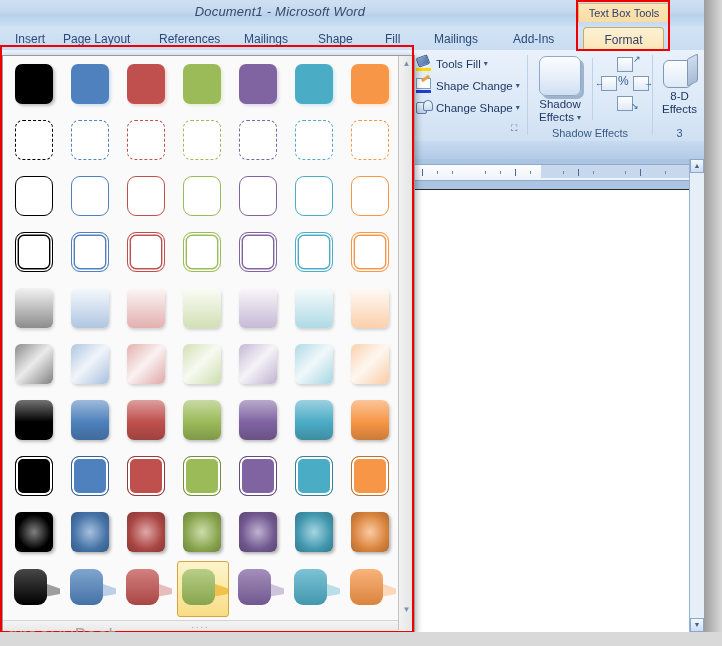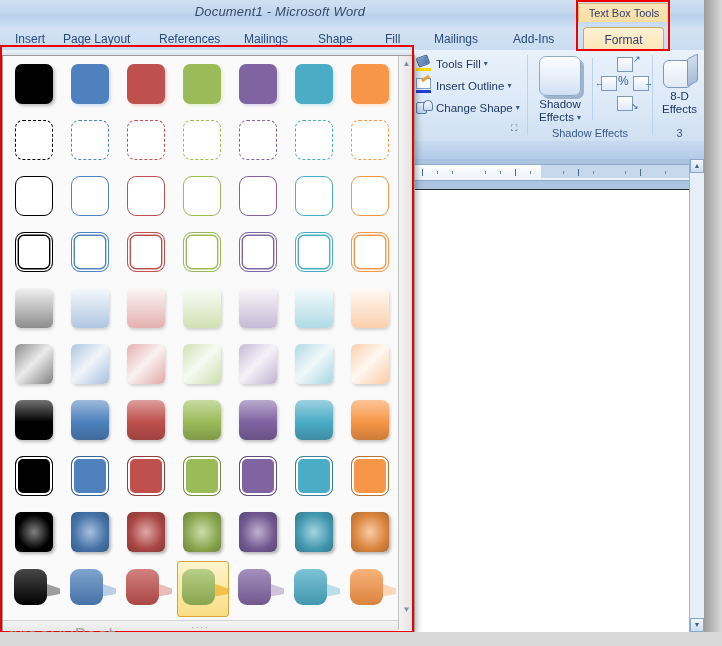--- a/index.html
+++ b/index.html
@@ -195,21 +195,21 @@
   </div>
   <div id="tab-format">Format</div>
 
   <div id="ribbon">
 
     <div class="rgroup" style="left:412px;width:113px">
       <div class="rbtn" style="left:4px;top:6px">
         <span class="ico ico-bucket"><i class="b1"></i><i class="bar"></i></span><span class="cap">Tools Fill</span><span class="caret">▾</span>
       </div>
       <div class="rbtn" style="left:4px;top:28px">
-        <span class="ico ico-pen"><i class="b1"></i><i class="p"></i><i class="bar"></i></span><span class="cap">Insert Outline</span><span class="caret">▾</span>
+        <span class="ico ico-pen"><i class="b1"></i><i class="p"></i><i class="bar"></i></span><span class="cap">Shape Change</span><span class="caret">▾</span>
       </div>
       <div class="rbtn" style="left:4px;top:50px">
         <span class="ico ico-shape"><i class="s1"></i><i class="s2"></i></span><span class="cap">Change Shape</span><span class="caret">▾</span>
       </div>
       <div class="dialog-launcher" style="left:99px;top:73px">⛶</div>
     </div>
     <div class="rgroup-sep" style="left:527px"></div>
 
     <div class="rgroup" style="left:530px;width:120px">
       <div class="bigbtn" style="left:2px;top:6px;width:56px">

